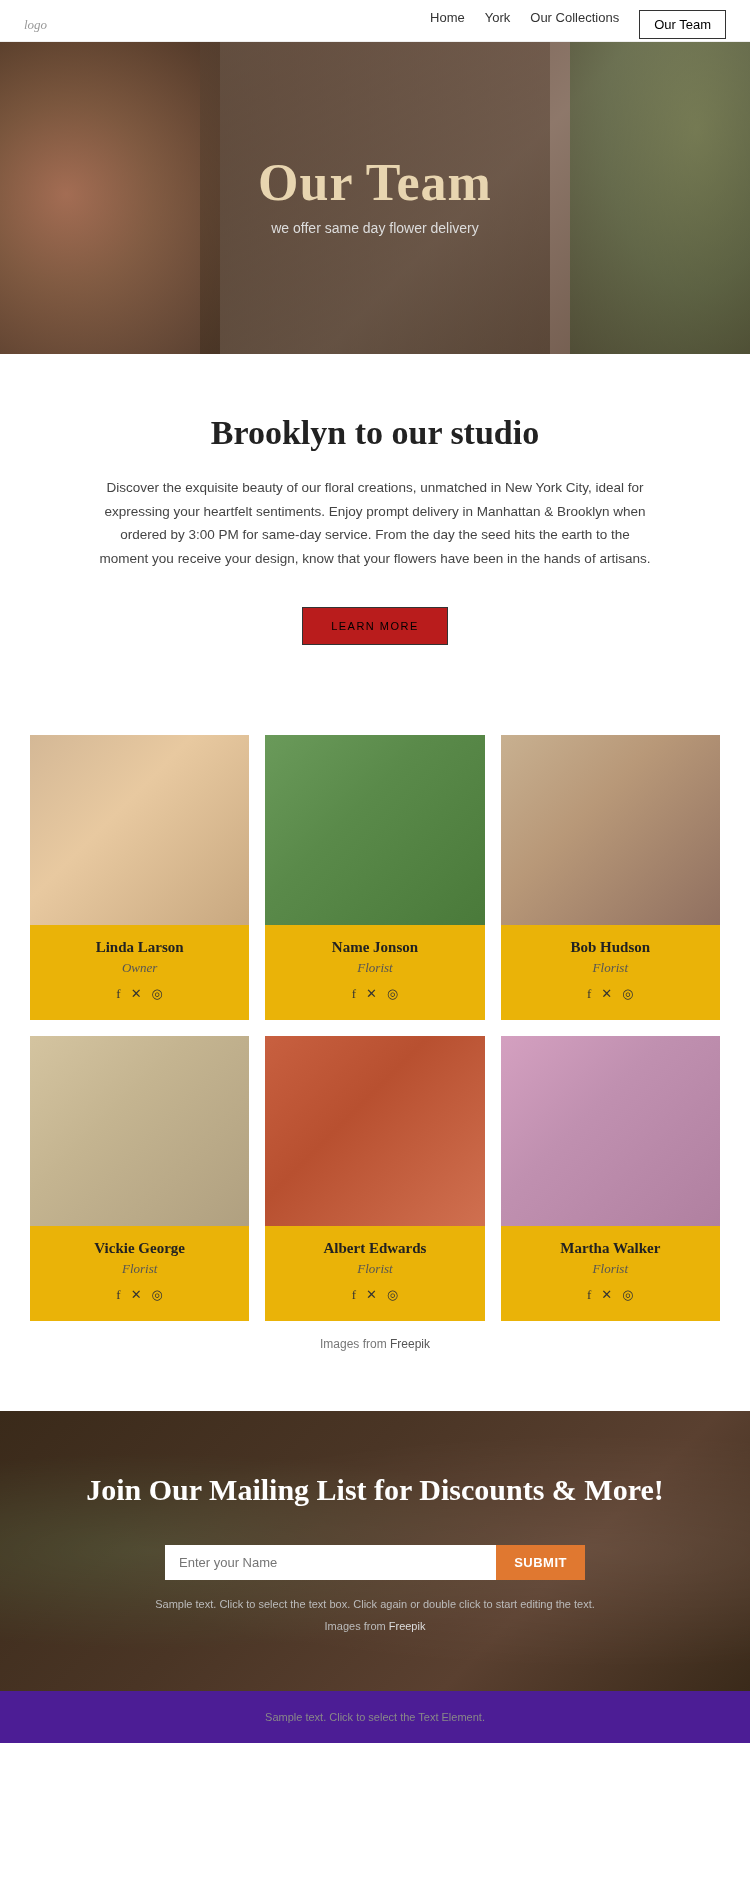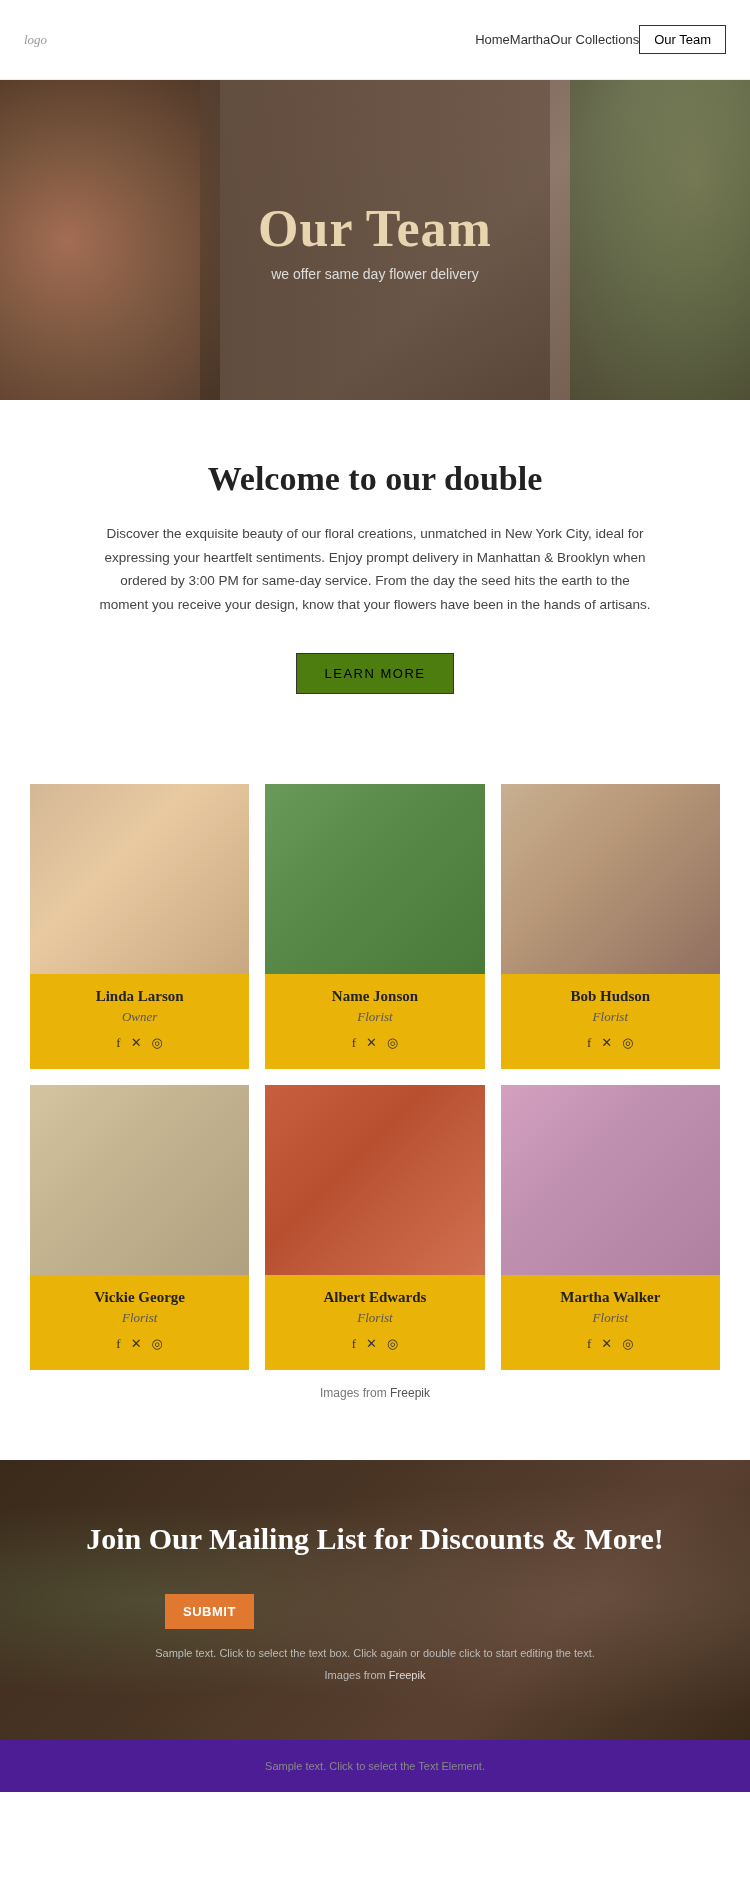--- a/index.html
+++ b/index.html
@@ -1,25 +1,25 @@
 <!DOCTYPE html>
 <html><head>
   <meta charset="utf-8">
   <style>
     * { margin: 0; padding: 0; box-sizing: border-box; }
     body { font-family: 'Georgia', serif; color: #222; background: #fff; width: 750px; }
 
     
     nav {
       display: flex; align-items: center; justify-content: space-between;
-      padding: 25px 24px; border-bottom: 1px solid #eee;
-      position: sticky; top: 0; background: #fff; z-index: 100;
+      padding: 2px 24px; border-bottom: 1px solid #eee;
+      position: sticky; top: 8px; background: #fff; z-index: 100;
     }
     .nav-logo { color: #999; font-size: 13px; font-style: italic; }
-    .nav-links { display: flex; align-items: center; }
+    .nav-links { display: flex; gap: 20px; }
     .nav-links a {
       font-family: Arial, sans-serif; font-size: 13px; color: #333;
       text-decoration: none; cursor: pointer;
     }
     .nav-btn {
       border: 1.5px solid #333; padding: 6px 14px;
       font-family: Arial, sans-serif; font-size: 13px;
       background: #fff; cursor: pointer;
     }
 
@@ -67,22 +67,22 @@
     }
     .welcome-title {
       font-size: 34px; font-weight: 700; margin-bottom: 24px;
       font-family: Georgia, serif;
     }
     .welcome-text {
       font-size: 13.5px; line-height: 1.75; color: #444;
       font-family: Arial, sans-serif; max-width: 560px; margin: 0 auto 36px;
     }
     .learn-more-btn {
-      border: 1.5px solid #333; background: #4d7c0f;
-      padding: 12px 28px; font-size: 13px; letter-spacing: 1.5px;
+      border: 1.5px solid #333; background: #b91c1c;
+      padding: 12px 28px; font-size: 11px; letter-spacing: 1.5px;
       font-family: Arial, sans-serif; cursor: pointer; text-transform: uppercase;
     }
 
     
     .team-section { padding: 50px 30px 30px; }
     .section-title {
       font-size: 36px; font-weight: 700; text-align: center;
       margin-bottom: 36px; font-family: Georgia, serif;
     }
     .team-grid {
@@ -177,39 +177,39 @@
       width: 100%; height: 190px; position: relative; overflow: hidden;
     }
   </style>
 </head>
 <body>
 
 <nav>
   <div class="nav-logo">logo</div>
   <div class="nav-links">
     <a>Home</a>
-    <a>Martha</a>
+    <a>York</a>
     <a>Our Collections</a>
     <button class="nav-btn">Our Team</button>
   </div>
 </nav>
 
 <section class="hero">
   <div class="hero-bg"></div>
   <div class="hero-flowers-left"></div>
   <div class="hero-flowers-right"></div>
   <div class="hero-person"></div>
   <div class="hero-content">
     <h1 class="hero-title">Our Team</h1>
     <p class="hero-subtitle">we offer same day flower delivery</p>
   </div>
 </section>
 
 <section class="welcome-section">
-  <h2 class="welcome-title">Welcome to our double</h2>
+  <h2 class="welcome-title">Brooklyn to our studio</h2>
   <p class="welcome-text">Discover the exquisite beauty of our floral creations, unmatched in New York City, ideal for expressing your heartfelt sentiments. Enjoy prompt delivery in Manhattan &amp; Brooklyn when ordered by 3:00 PM for same-day service.  From the day the seed hits the earth to the moment you receive your design, know that your flowers have been in the hands of artisans.</p>
   <button class="learn-more-btn">LEARN MORE</button>
 </section>
 
 <section class="team-section">
   <div class="team-grid" id="team-grid">
   <div class="team-card">
         <div class="team-card-img-placeholder img-linda"></div>
         <div class="team-card-info">
           <div class="team-name">Linda Larson</div>
@@ -284,20 +284,21 @@
     </div>
   <p class="images-credit">
     <span>Images from </span><a>Freepik</a>
   </p>
 </section>
 
 <section class="mailing-section">
   <div class="mailing-bg"></div>
   <h2 class="mailing-title">Join Our Mailing List for Discounts &amp; More!</h2>
   <div class="mailing-form">
+    <input class="mailing-input" type="text" placeholder="Enter your Name" style="">
     <button class="mailing-submit">SUBMIT</button>
   </div>
   <p class="mailing-sample">Sample text. Click to select the text box. Click again or double click to start editing the text.</p>
   <p class="mailing-credit">
     <span>Images from </span><a>Freepik</a>
   </p>
 </section>
 
 <footer class="footer">
   <p class="footer-text">Sample text. Click to select the Text Element.</p>

